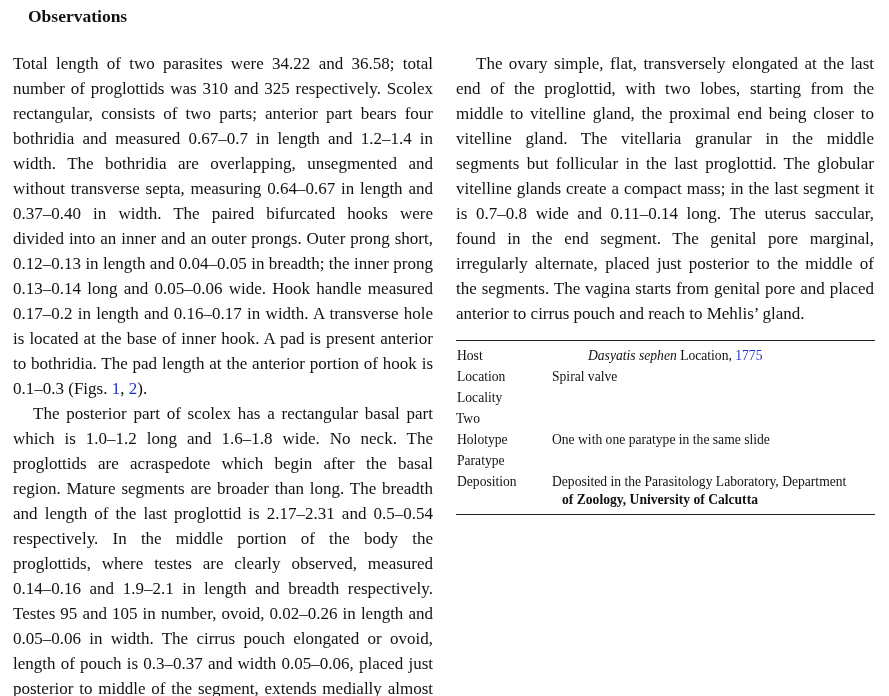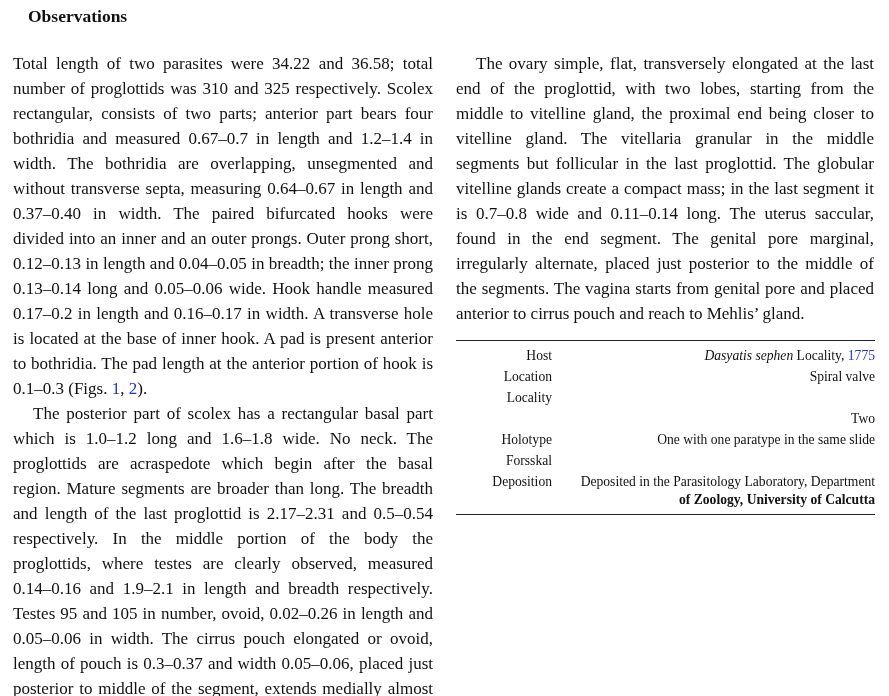--- a/index.html
+++ b/index.html
@@ -21,60 +21,60 @@
     .col-right { left: 456px; width: 418px; }
     .col p { margin: 0; }
     .col p.indent { text-indent: 20px; }
     .link { color: #2233cc; }
     .meta-table {
       position: absolute; left: 456px; top: 340px; width: 419px;
       border-top: 1px solid #222; border-bottom: 1px solid #222;
       padding: 4px 0 4px 0;
       font-size: 13.6px; line-height: 18px;
     }
-    .meta-row { display: flex; padding: 1.5px 0; text-align: right; }
+    .meta-row { display: flex; padding: 1.5px 0; }
     .meta-key { width: 95px; flex: none; padding-left: 1px; }
     .meta-key .cont { display: block; padding-left: 4px; }
     .meta-val { flex: 1; }
     .meta-val .cont { display: block; padding-left: 10px; font-weight: bold; }
-    .ital { font-style: italic; }
+    .ital { font-style: italic; margin-left: 36px; }
   </style>
 </head>
 <body>
 
 <div class="heading">Observations</div>
 
 <div class="col col-left">
   <p><span>Total length of two parasites were 34.22 and 36.58; total number of proglottids was 310 and 325 respectively. Scolex rectangular, consists of two parts; anterior part bears four bothridia and measured 0.67–0.7 in length and 1.2–1.4 in width. The bothridia are overlapping, unseg­mented and without transverse septa, measuring 0.64–0.67 in length and 0.37–0.40 in width. The paired bifurcated hooks were divided into an inner and an outer prongs. Outer prong short, 0.12–0.13 in length and 0.04–0.05 in breadth; the inner prong 0.13–0.14 long and 0.05–0.06 wide. Hook handle measured 0.17–0.2 in length and 0.16–0.17 in width. A transverse hole is located at the base of inner hook. A pad is present anterior to bothridia. The pad length at the anterior portion of hook is 0.1–0.3 (Figs. </span><a class="link">1</a><span>, </span><a class="link">2</a><span>).</span></p>
   <p class="indent">The posterior part of scolex has a rectangular basal part which is 1.0–1.2 long and 1.6–1.8 wide. No neck. The proglottids are acraspedote which begin after the basal region. Mature segments are broader than long. The breadth and length of the last proglottid is 2.17–2.31 and 0.5–0.54 respectively. In the middle portion of the body the proglottids, where testes are clearly observed, measured 0.14–0.16 and 1.9–2.1 in length and breadth respectively. Testes 95 and 105 in number, ovoid, 0.02–0.26 in length and 0.05–0.06 in width. The cirrus pouch elongated or ovoid, length of pouch is 0.3–0.37 and width 0.05–0.06, placed just posterior to middle of the segment, extends medially almost to the centre. The cirrus thin, slightly coiled. The vas deferens is a thin tube.</p>
 </div>
 
 <div class="col col-right">
   <p class="indent">The ovary simple, flat, transversely elongated at the last end of the proglottid, with two lobes, starting from the middle to vitelline gland, the proximal end being closer to vitelline gland. The vitellaria granular in the middle segments but follicular in the last proglottid. The globular vitelline glands create a compact mass; in the last segment it is 0.7–0.8 wide and 0.11–0.14 long. The uterus saccular, found in the end segment. The genital pore marginal, irregularly alternate, placed just posterior to the middle of the segments. The vagina starts from genital pore and placed anterior to cirrus pouch and reach to Mehlis’ gland.</p>
 </div>
 
 <div class="meta-table">
   <div class="meta-row">
     <div class="meta-key">Host</div>
-    <div class="meta-val"><span class="ital">Dasyatis sephen</span><span> Locality, </span><a class="link">1775</a></div>
+    <div class="meta-val"><span class="ital">Dasyatis sephen</span><span> Location, </span><a class="link">1775</a></div>
   </div>
   <div class="meta-row">
     <div class="meta-key">Location</div>
     <div class="meta-val">Spiral valve</div>
   </div>
   <div class="meta-row">
     <div class="meta-key">Locality</div>
   </div>
   <div class="meta-row">
     <div class="meta-val">Two</div>
   </div>
   <div class="meta-row">
     <div class="meta-key">Holotype</div>
     <div class="meta-val">One with one paratype in the same slide</div>
   </div>
   <div class="meta-row">
-    <div class="meta-key">Forsskal</div>
+    <div class="meta-key">Paratype</div>
   </div>
   <div class="meta-row">
     <div class="meta-key">Deposition</div>
     <div class="meta-val"><span>Deposited in the Parasitology Laboratory, Department</span><span class="cont">of Zoology, University of Calcutta</span></div>
   </div>
 </div>
 
 </body></html>

